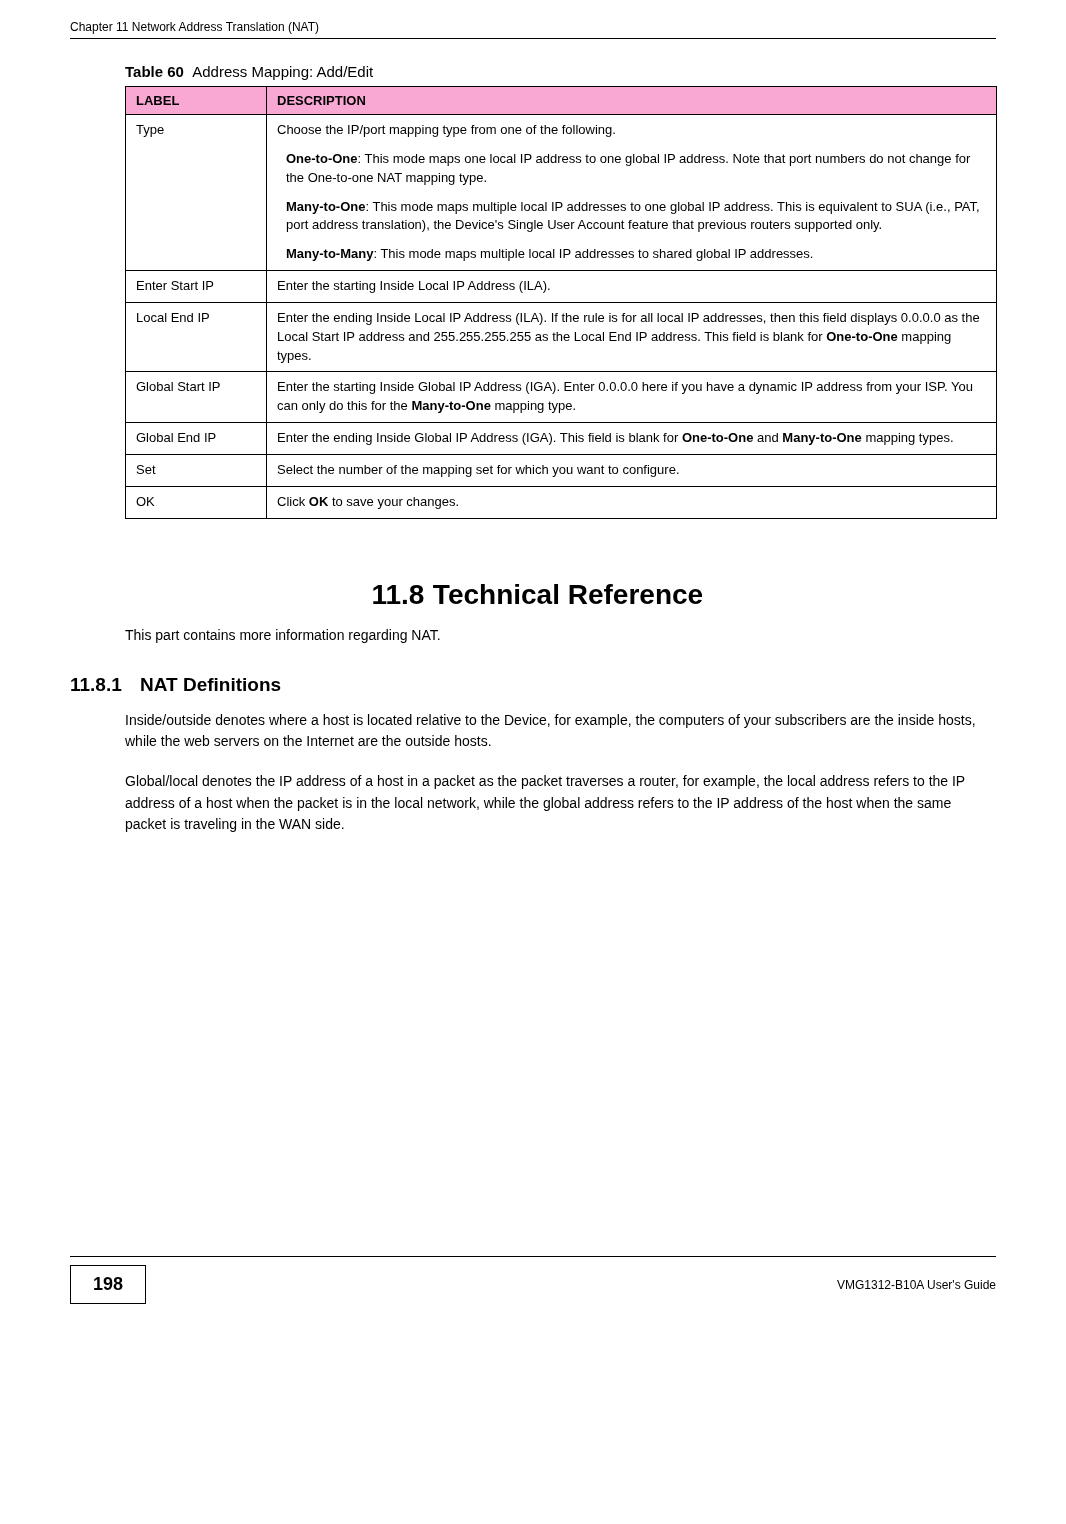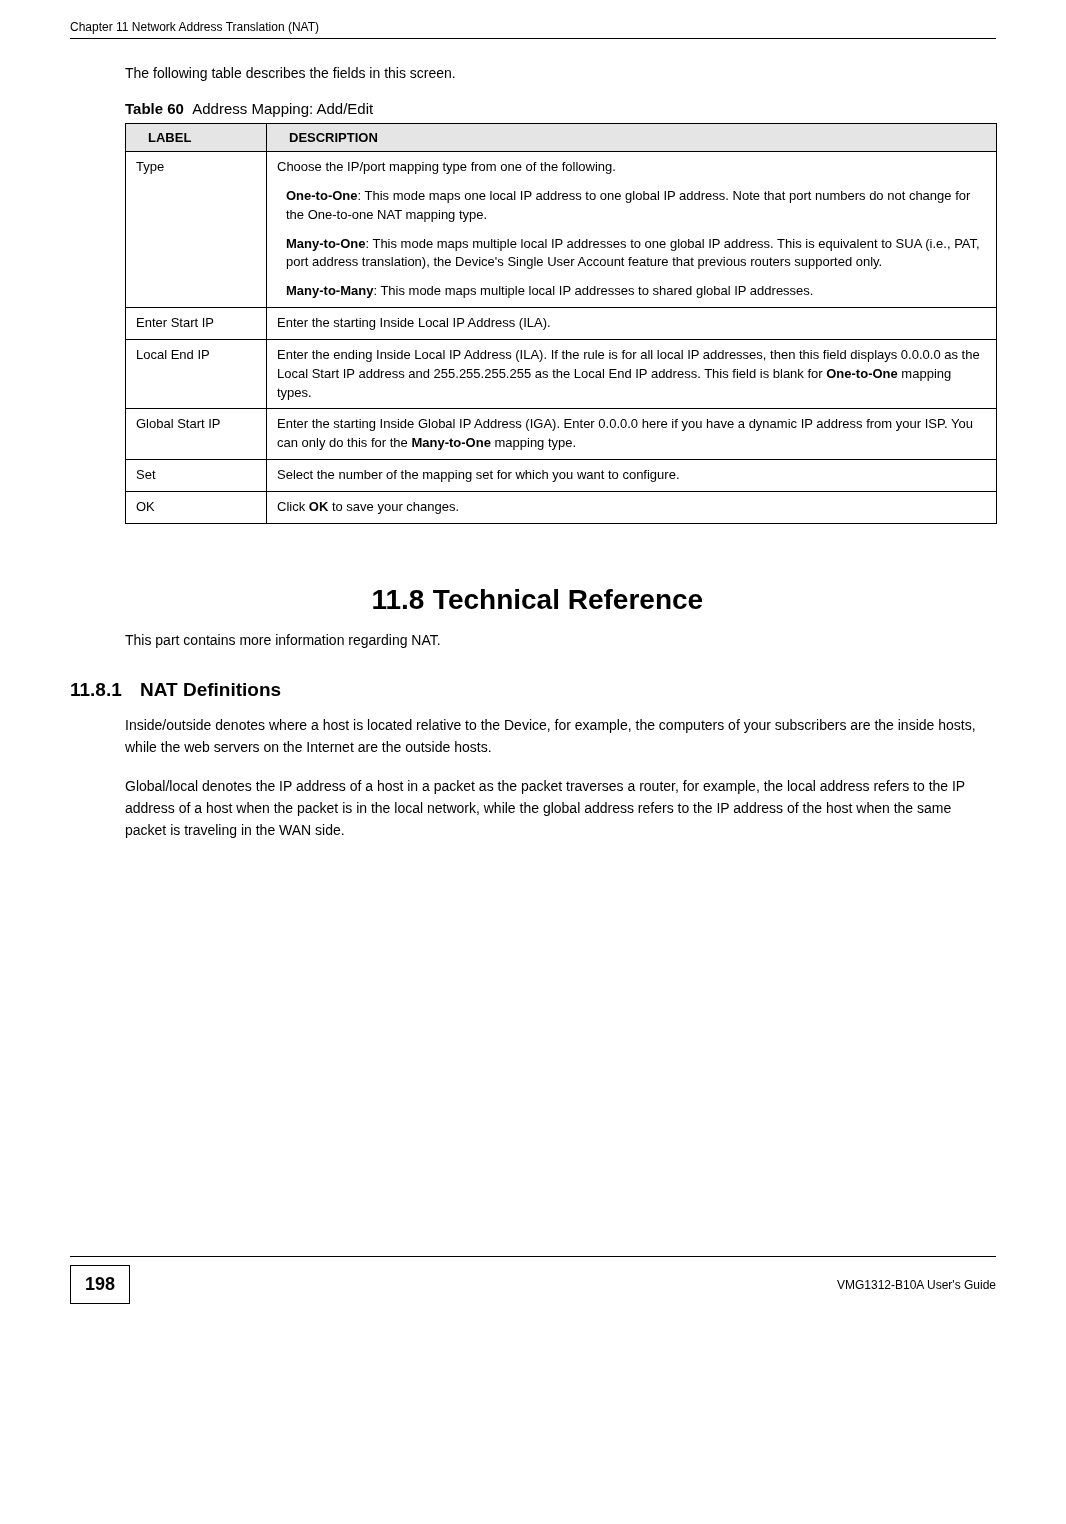--- a/index.html
+++ b/index.html
@@ -40,24 +40,24 @@
     font-size: 15px;
     margin-bottom: 6px;
   }
   table.desc-table {
     margin-left: 55px;
     width: 872px;
     border-collapse: collapse;
     font-size: 13px;
   }
   table.desc-table th {
-    background: #e5e5e5;
+    background: #f9a8d4;
     text-align: left;
     font-weight: bold;
-    padding: 6px 22px;
+    padding: 6px 10px;
     border: 1px solid #000;
   }
   table.desc-table td {
     border: 1px solid #000;
     padding: 6px 10px;
     vertical-align: top;
     line-height: 1.45;
   }
   table.desc-table td:first-child {
     width: 120px;
@@ -111,42 +111,41 @@
     border-top: 1px solid #000;
     margin-bottom: 8px;
   }
   .footer-row {
     display: flex;
     align-items: center;
     justify-content: space-between;
   }
   .page-box {
     border: 1px solid #000;
-    padding: 8px 14px;
+    padding: 8px 22px;
     font-weight: bold;
     font-size: 18px;
     font-family: Arial, sans-serif;
   }
   .guide-label {
     font-size: 12px;
     text-align: right;
   }
 </style>
 </head>
 <body>
 
 <div class="page">
 
   <div class="header-line">
     <span>Chapter 11 Network Address Translation (NAT)</span>
     <span></span>
   </div>
   <hr class="header-rule">
 
-  <div class="intro">The following table describes the fields in this screen.</div>
 
   <div class="caption">
     <span class="bold">Table 60</span>&nbsp;&nbsp;<span>Address Mapping: Add/Edit</span>
   </div>
 
   <table class="desc-table">
     <thead>
       <tr>
         <th>LABEL</th>
         <th>DESCRIPTION</th>
@@ -174,20 +173,26 @@
             <div>Enter the ending Inside Local IP Address (ILA). If the rule is for all local IP addresses, then this field displays 0.0.0.0 as the Local Start IP address and 255.255.255.255 as the Local End IP address. This field is blank for <span class="bold">One-to-One</span> mapping types.</div>
           </td>
         </tr>
         <tr>
           <td>Global Start IP</td>
           <td>
             <div>Enter the starting Inside Global IP Address (IGA). Enter 0.0.0.0 here if you have a dynamic IP address from your ISP. You can only do this for the <span class="bold">Many-to-One</span> mapping type.</div>
           </td>
         </tr>
         <tr>
+          <td>Global End IP</td>
+          <td>
+            <div>Enter the ending Inside Global IP Address (IGA). This field is blank for <span class="bold">One-to-One</span> and <span class="bold">Many-to-One</span> mapping types.</div>
+          </td>
+        </tr>
+        <tr>
           <td>Set</td>
           <td>
             <div>Select the number of the mapping set for which you want to configure.</div>
           </td>
         </tr>
         <tr>
           <td>OK</td>
           <td>
             <div>Click <span class="bold">OK</span> to save your changes.</div>
           </td>

